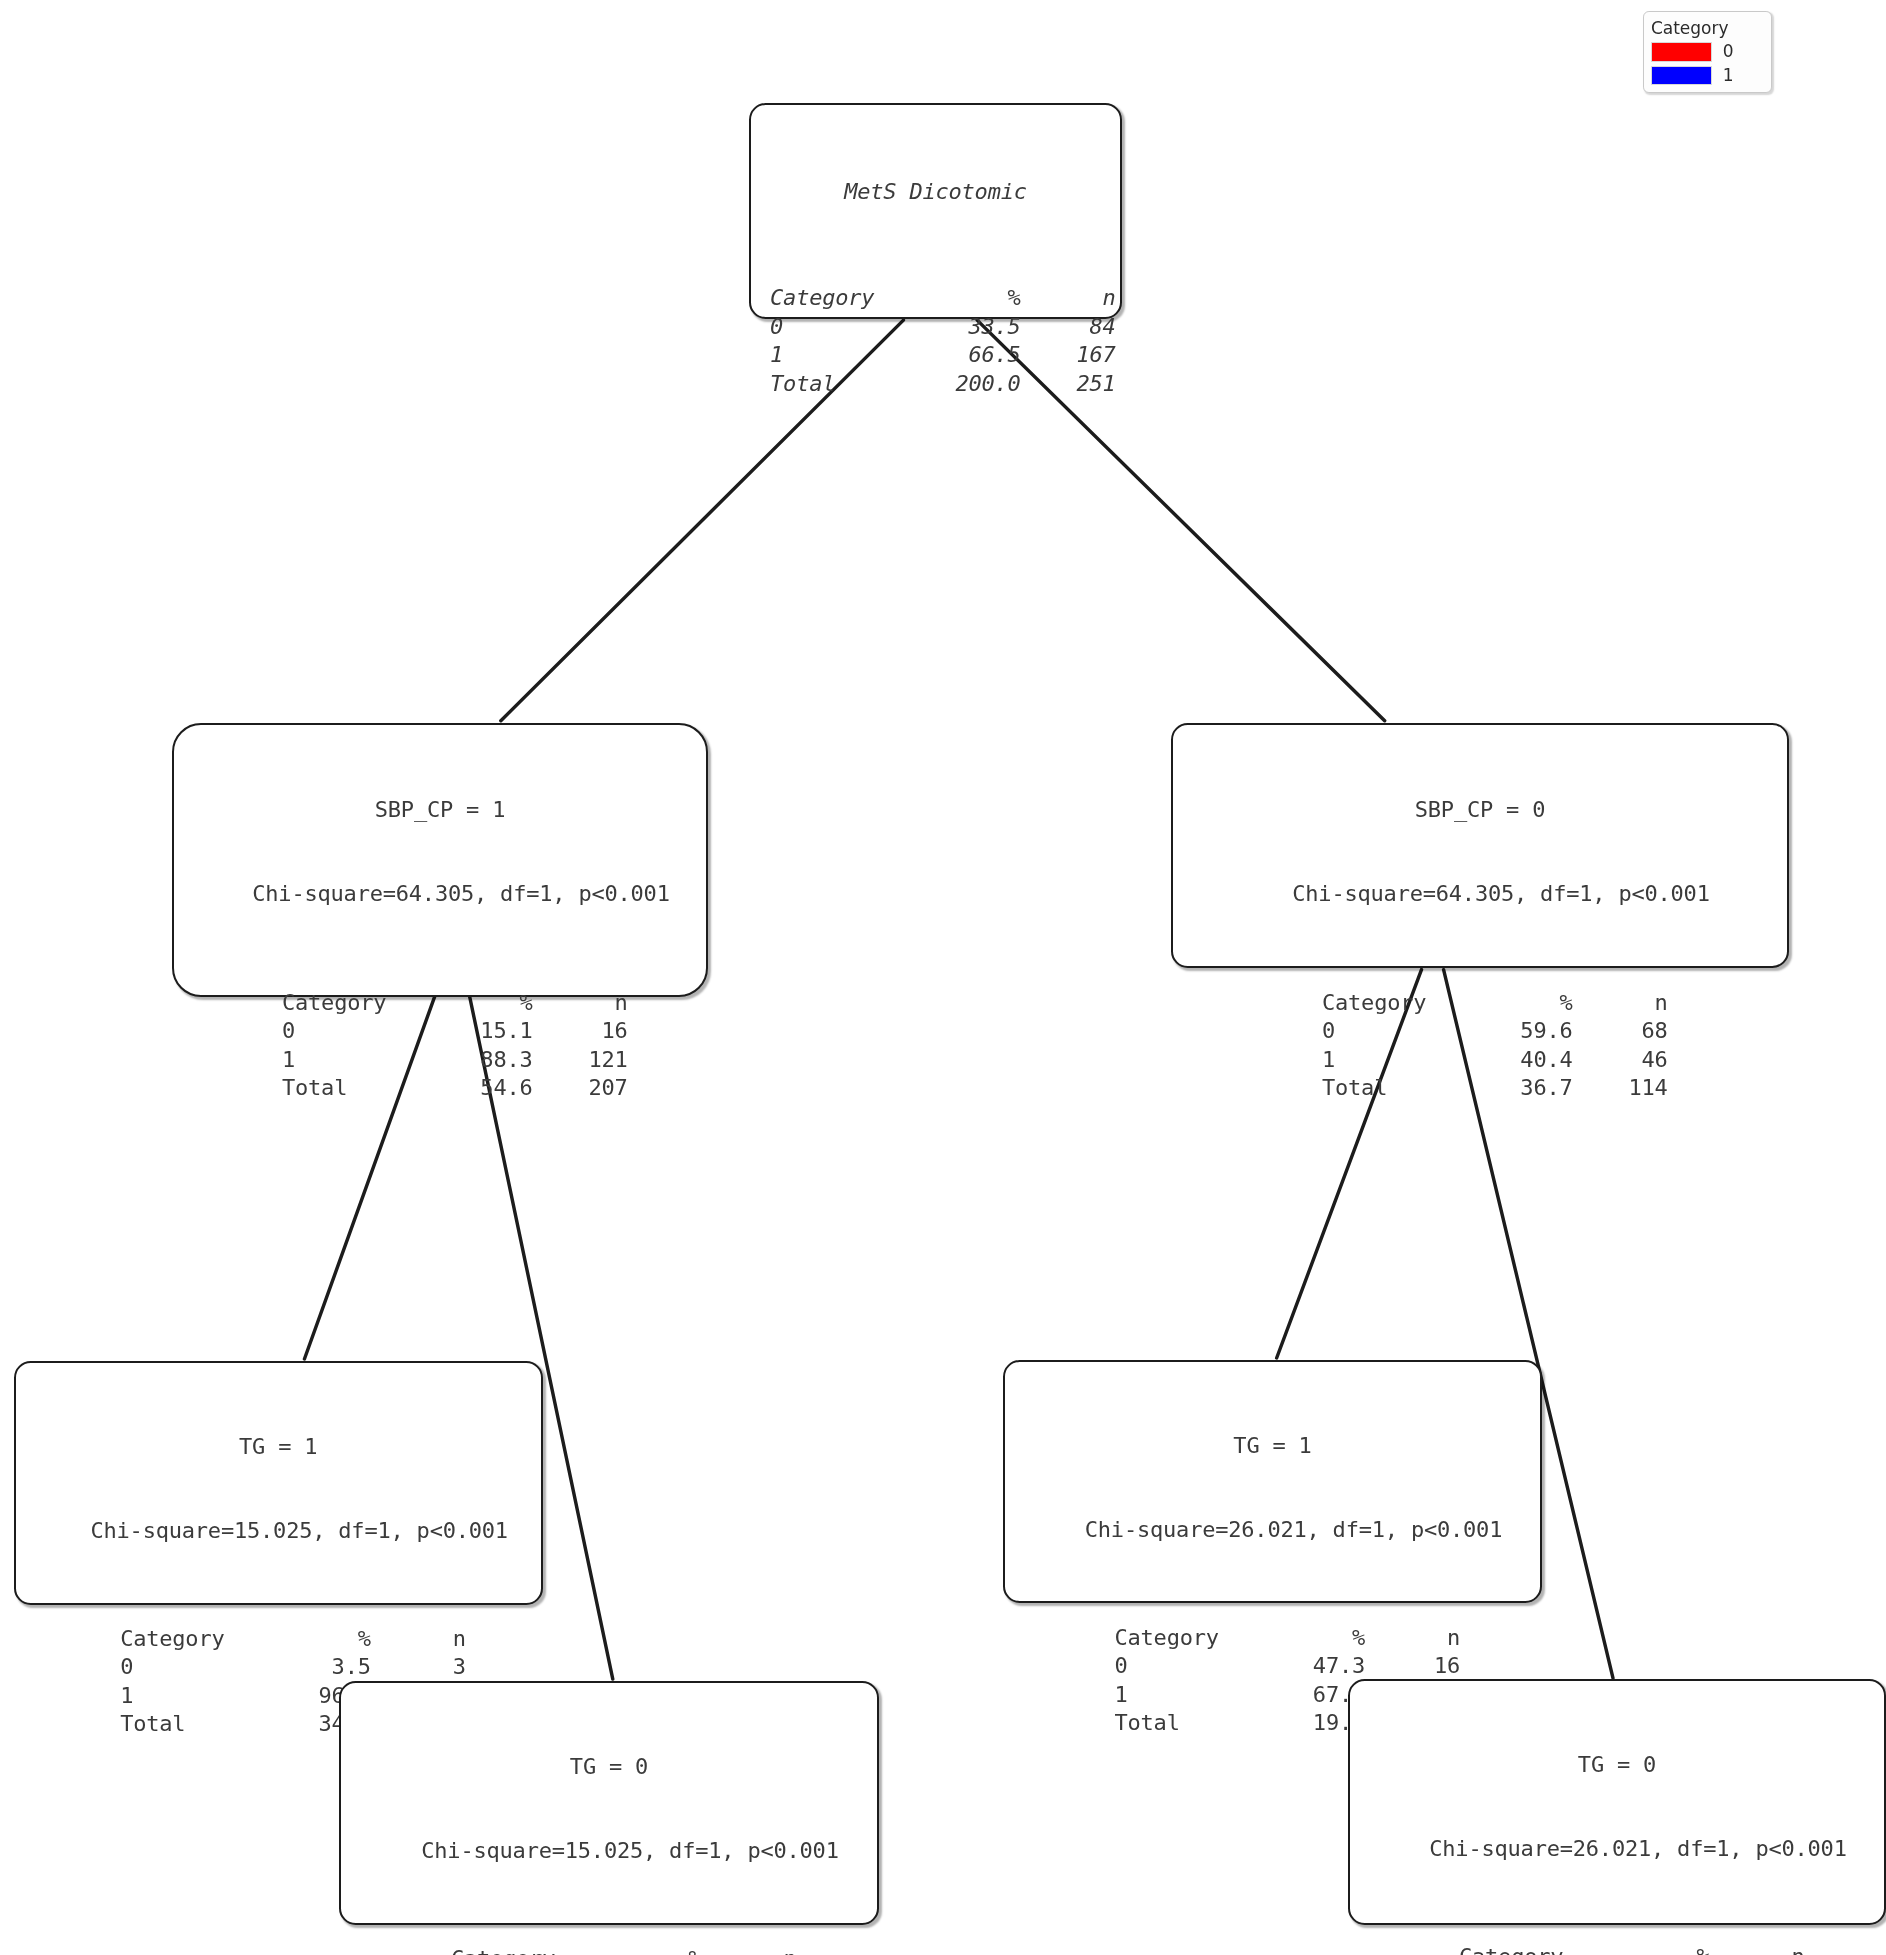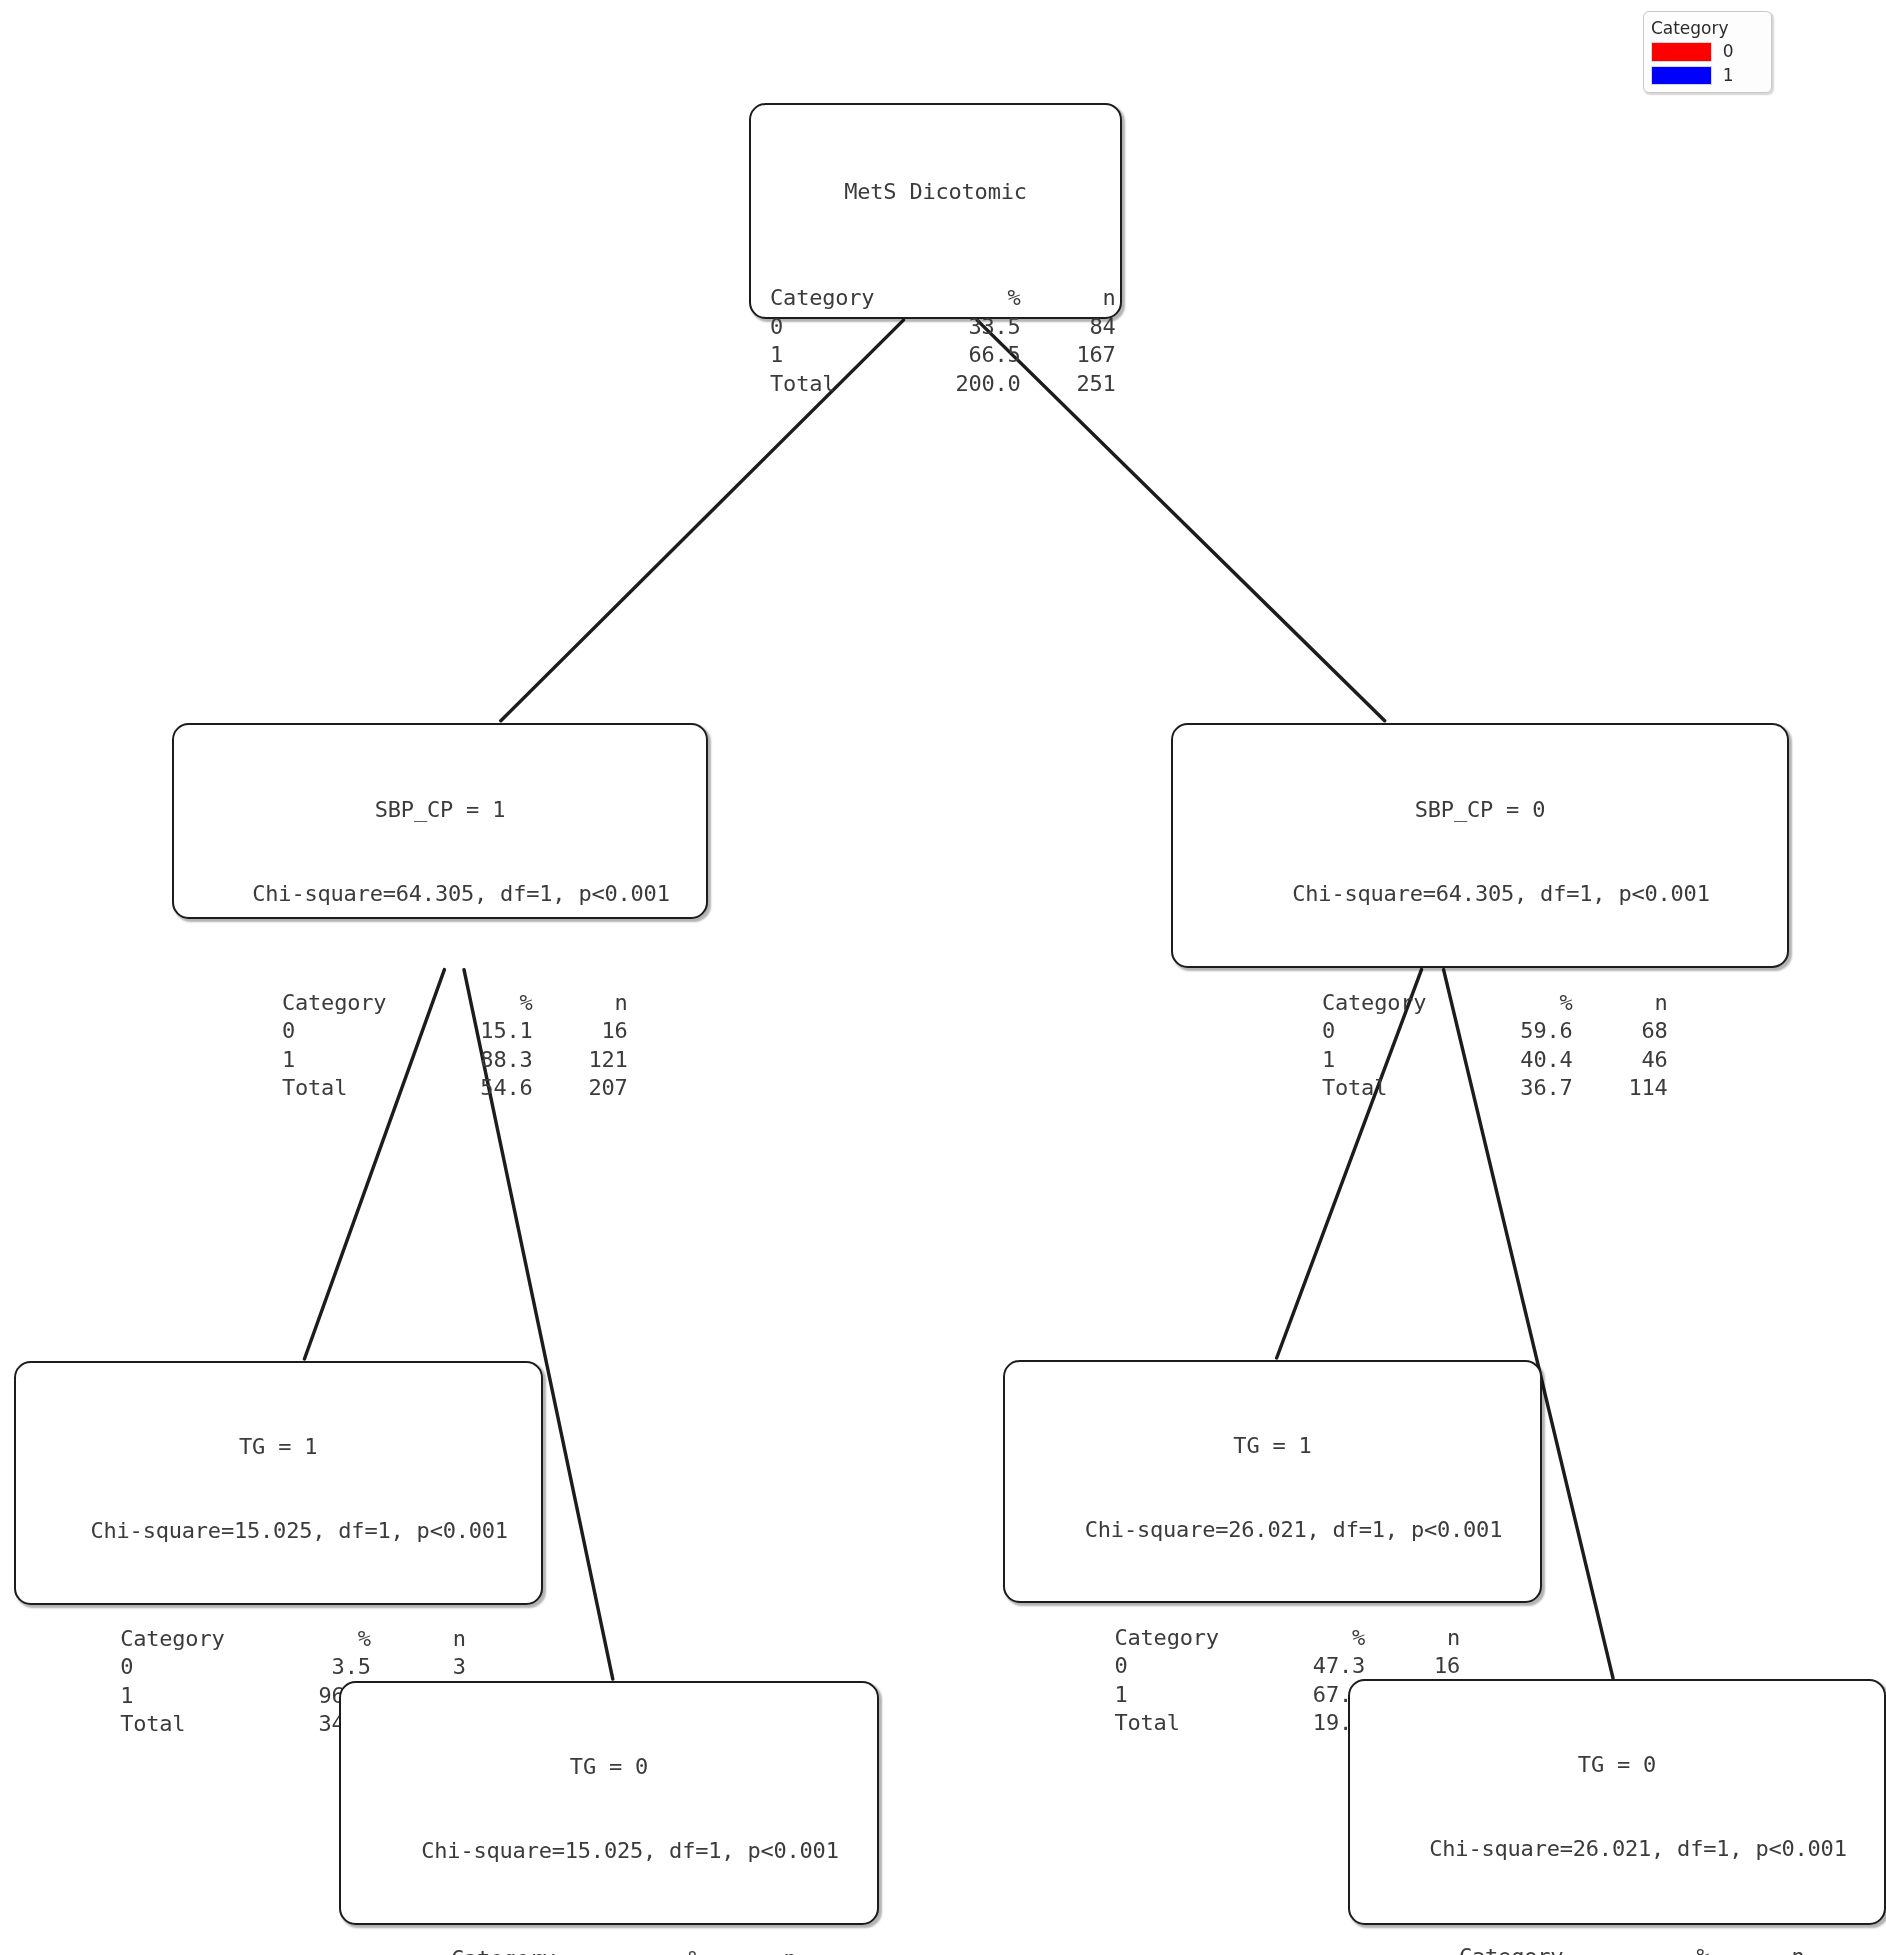--- a/index.html
+++ b/index.html
@@ -69,22 +69,22 @@
     min-width: 98px;
     padding-left: 19.6px;
   }
   .stats-table td.c-n {
     text-align: right;
     min-width: 64px;
     padding-left: 31px;
   }
 
   
-  #node-root      { left: 749px; top: 103px;  width: 373px;  height: 216px; }
-  #node-sbp1      { left: 172px;  top: 723px; width: 536px; height: 196px; }
+  #node-root      { left: 749px; top: 103px;  width: 373px;  height: 216px; font-style: italic; }
+  #node-sbp1      { left: 172px;  top: 723px; width: 536px; height: 274px; border-radius: 29px; }
   #node-sbp0      { left: 1171px; top: 723px; width: 618px; height: 245px; }
   #node-tg1-left  { left: 13.7px;   top: 1361px; width: 529px; height: 244px; }
   #node-tg0-left  { left: 339px;  top: 1681px; width: 540px; height: 244px; }
   #node-tg1-right { left: 1003px; top: 1360px; width: 539px; height: 243px; }
   #node-tg0-right { left: 1348px; top: 1679px; width: 538px; height: 246px; }
 
   #node-root .node-head { padding-top: 16.7px; }
   #node-root .stats-wrap { padding-top: 21.6px; padding-left: 14.7px; }
 
   #node-sbp1 .node-head, #node-sbp0 .node-head { padding-top: 14.7px; }

